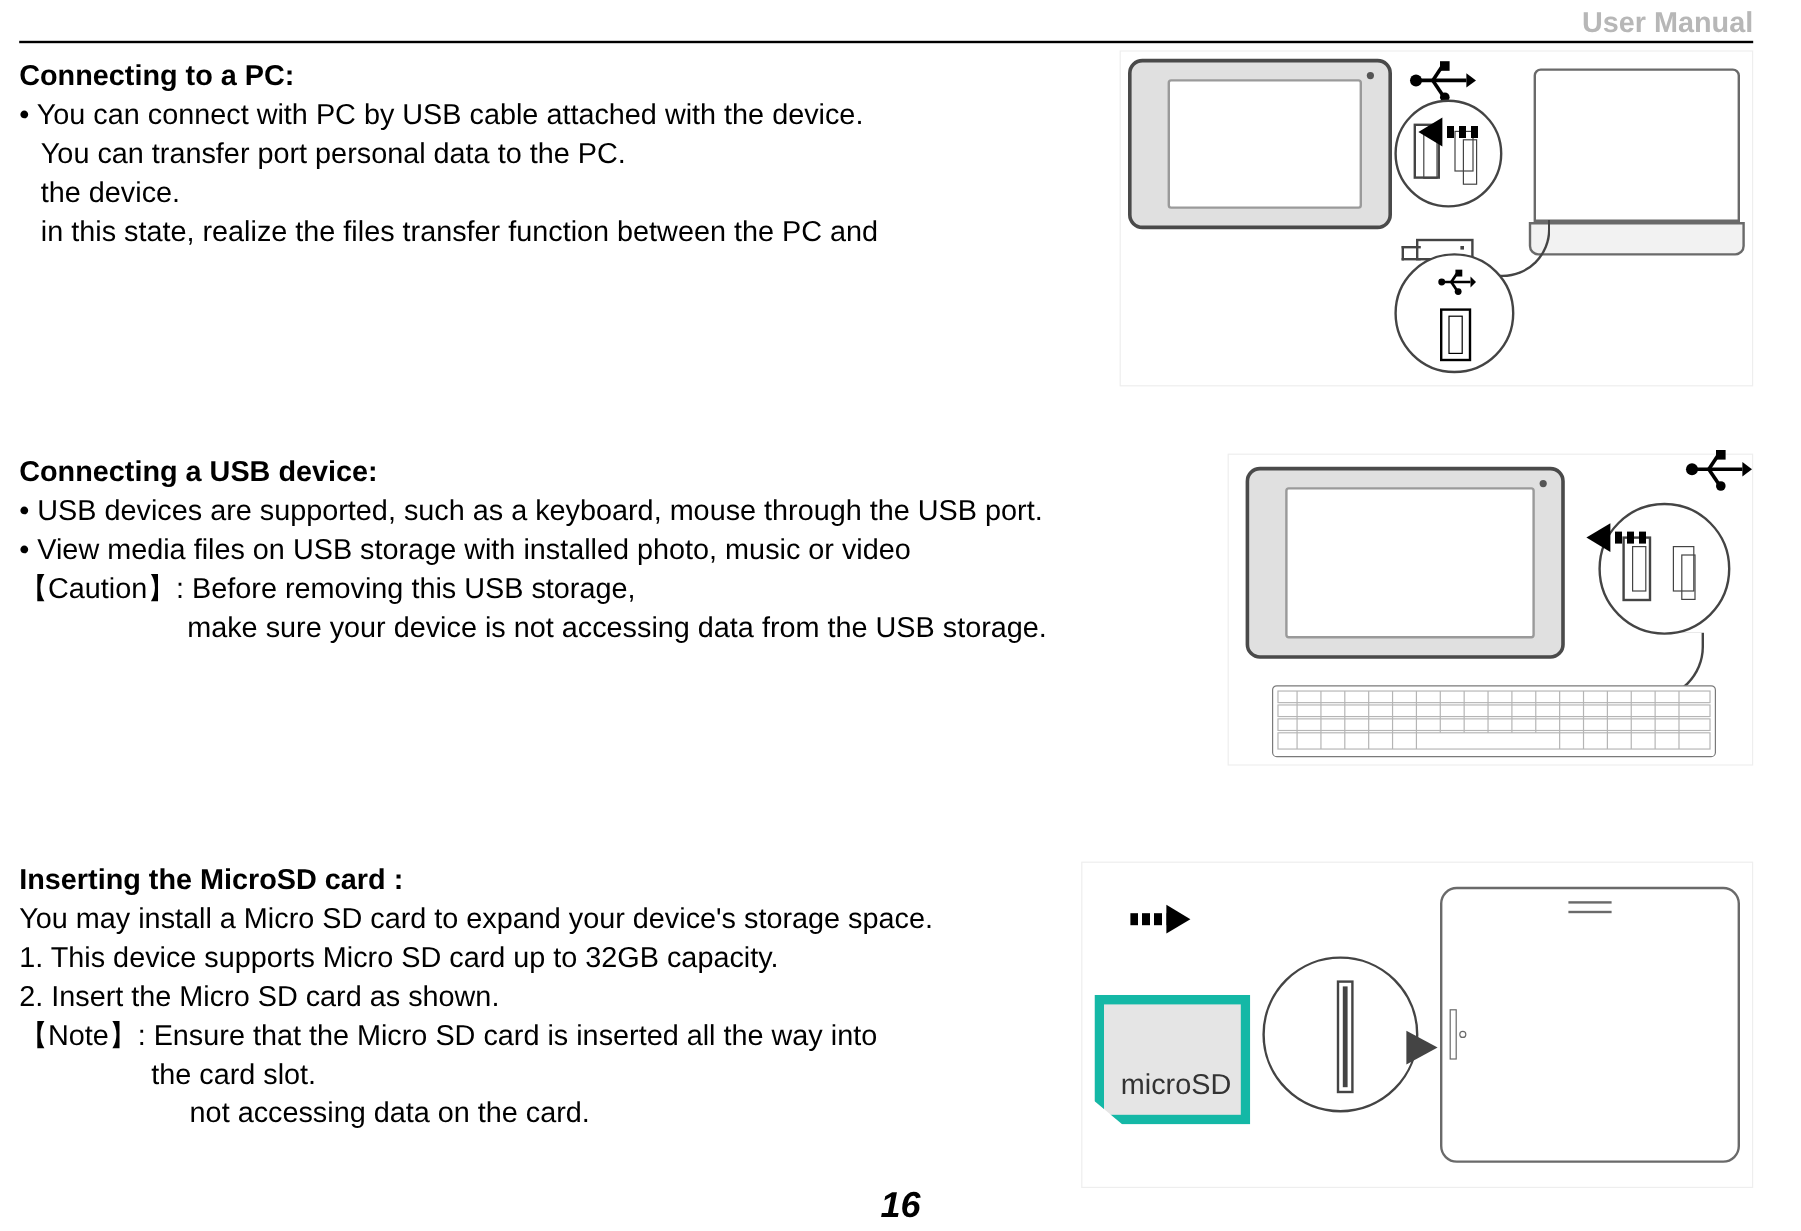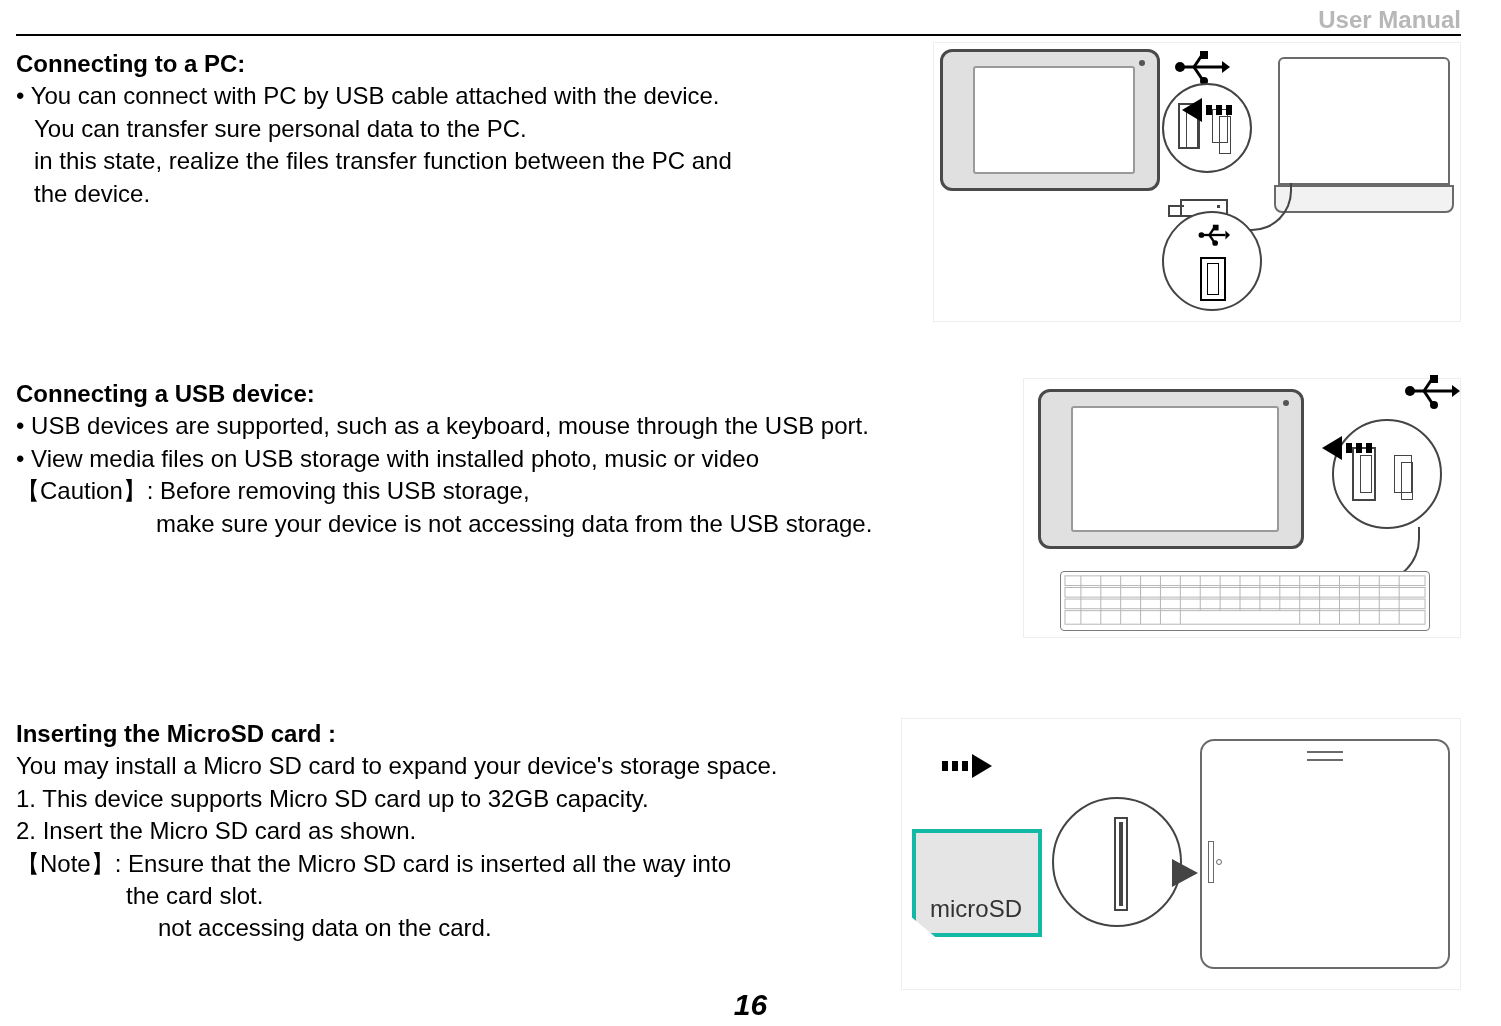--- a/index.html
+++ b/index.html
@@ -119,21 +119,21 @@
   .arrow-dash .head {
     position:absolute; left:30px; top:-1px; width:0; height:0;
     border-top:12px solid transparent; border-bottom:12px solid transparent; border-left:20px solid #000;
   }
 
   .kbd {
     position:absolute; border:1.5px solid #7a7a7a; border-radius:4px; background:#fff;
   }
 
   .sd-card {
-    position:absolute; width:130px; height:108px; background:#e5e5e5; border:4px solid #14b8a6;
+    position:absolute; width:130px; height:108px; background:#e5e5e5; border:8px solid #14b8a6;
     clip-path: polygon(0 0, 100% 0, 100% 100%, 18% 100%, 0 82%);
   }
   .sd-card .label {
     position:absolute; bottom:10px; left:14px; font-size:24px; color:#333;
   }
   .sd-slot {
     position:absolute; border:2px solid #444; border-radius:50%;
     width:130px; height:130px; background:#fff;
   }
   .sd-slot .slit {
@@ -172,23 +172,23 @@
 <div class="page">
   <div class="header-label">User Manual</div>
   <div class="rule"></div>
 
   <div class="content">
 
     <div class="section" style="height:290px;">
       <div class="sec-text">
         <div><b>Connecting to a PC:</b></div>
         <div>• You can connect with PC by USB cable attached with the device.</div>
-        <div class="indent-small">You can transfer sure personal data to the PC.</div>
+        <div class="indent-small">You can transfer port personal data to the PC.</div>
+        <div class="indent-small">the device.</div>
         <div class="indent-small">in this state, realize the files transfer function between the PC and</div>
-        <div class="indent-small">the device.</div>
       </div>
 
       <div class="fig fig1">
 
         <div class="tablet" style="left:6px; top:6px; width:220px; height:142px;">
           <div class="screen"></div>
             <div class="cam"></div>
         </div>
 
         <div class="laptop" style="right:6px; top:14px; width:180px; height:170px;">

